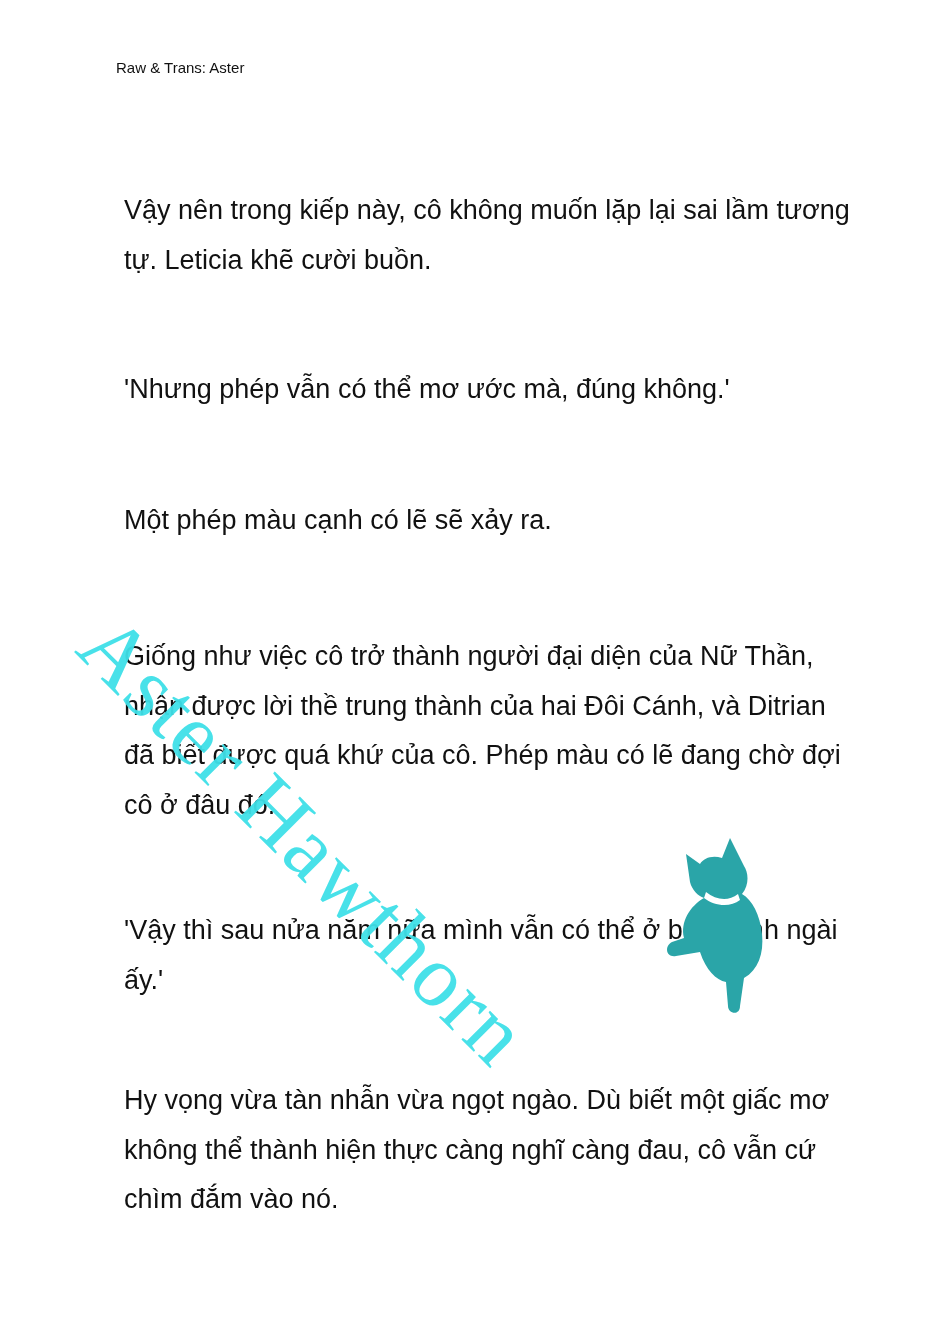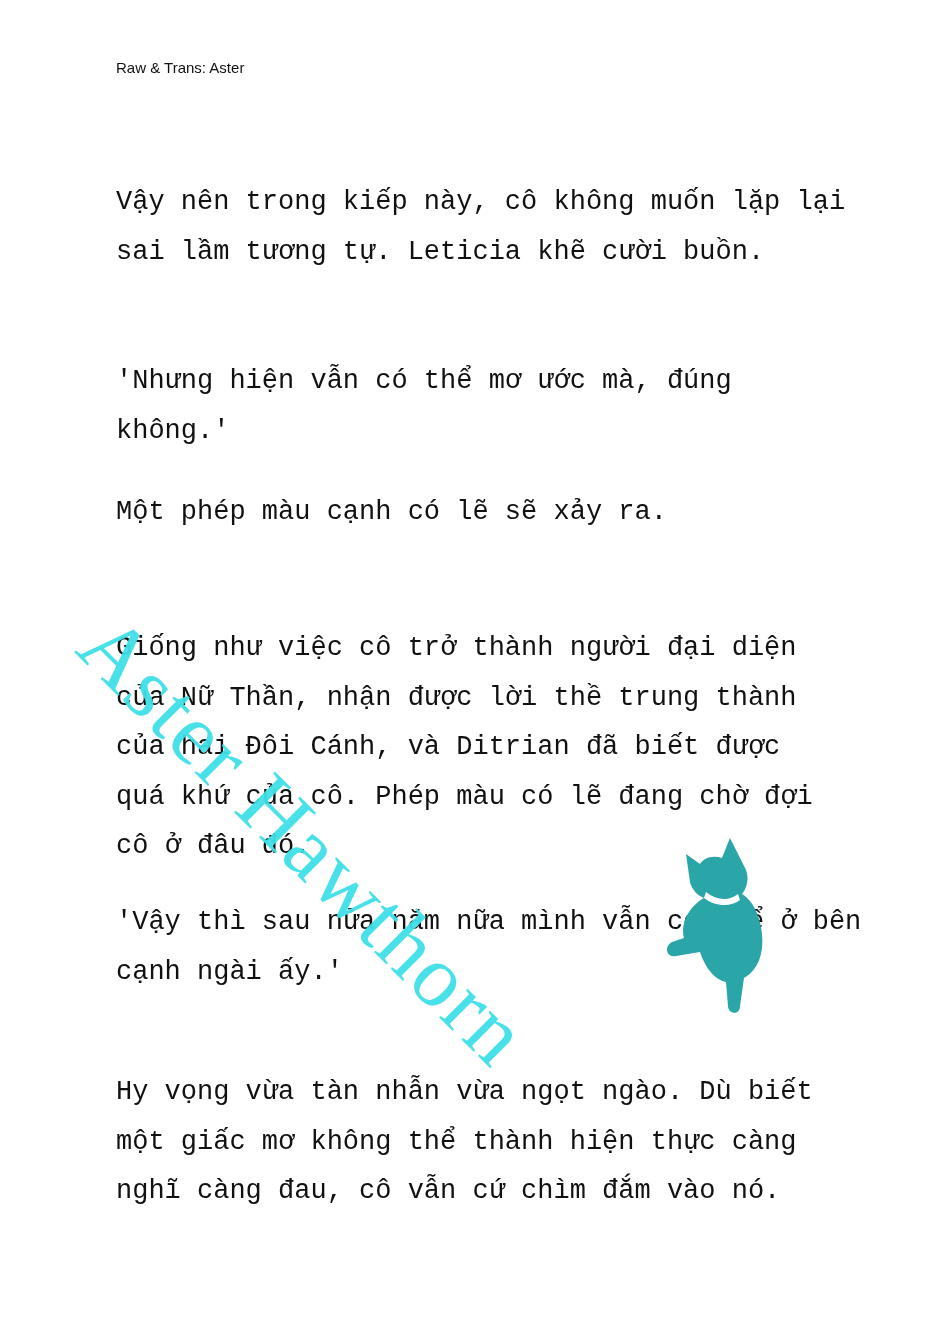--- a/index.html
+++ b/index.html
@@ -3,39 +3,39 @@
 <meta charset="utf-8">
 <style>
   html, body { margin: 0; padding: 0; background: #ffffff; }
   body { width: 950px; height: 1343px; position: relative; overflow: hidden; }
   .header {
     position: absolute; left: 116px; top: 59px;
     font-family: "Liberation Sans", sans-serif; font-size: 15px; color: #111; text-align: center;
   }
   .para {
     position: absolute; left: 116px; width: 740px;
-    font-family: Liberation Mono, monospace; font-size: 27px; color: #111;
-    line-height: 49.5px; margin: 0;
+    font-family: Liberation Sans, sans-serif; font-size: 27px; color: #111;
+    line-height: 49.5px; margin: 8px;
   }
   .watermark {
     position: absolute; left: 130px; top: 595px;
     transform-origin: 0 0; transform: rotate(45deg);
     font-family: "Liberation Serif", serif; font-size: 88px; color: #3fe0e8;
     white-space: nowrap; letter-spacing: 2px;
     pointer-events: none; opacity: 0.95;
   }
   .cat { position: absolute; left: 660px; top: 830px; width: 130px; height: 190px; }
 </style>
 </head>
 <body>
 
 <div class="header">Raw &amp; Trans: Aster</div>
 
 <p class="para" style="top:178px">Vậy nên trong kiếp này, cô không muốn lặp lại sai lầm tương tự. Leticia khẽ cười buồn.</p>
-<p class="para" style="top:357px">'Nhưng hiện vẫn có thể mơ ước mà, đúng không.'</p>
+<p class="para" style="top:357px">'Nhưng phép vẫn có thể mơ ước mà, đúng không.'</p>
 <p class="para" style="top:488px">Một phép màu cạnh có lẽ sẽ xảy ra.</p>
 <p class="para" style="top:624px; width:720px">Giống như việc cô trở thành người đại diện của Nữ Thần, nhận được lời thề trung thành của hai Đôi Cánh, và Ditrian đã biết được quá khứ của cô. Phép màu có lẽ đang chờ đợi cô ở đâu đó.</p>
 <p class="para" style="top:898px; width:760px">'Vậy thì sau nửa năm nữa mình vẫn có thể ở bên cạnh ngài ấy.'</p>
 <p class="para" style="top:1068px; width:730px">Hy vọng vừa tàn nhẫn vừa ngọt ngào. Dù biết một giấc mơ không thể thành hiện thực càng nghĩ càng đau, cô vẫn cứ chìm đắm vào nó.</p>
 
 <div class="watermark">Aster Hawthorn</div>
 
 <svg class="cat" viewBox="0 0 130 190">
   <path fill="#2aa5a8" d="M70 8 L62 28 C52 25 44 28 40 34 L26 24 L30 52 C32 60 38 66 44 68
     C30 76 20 92 24 108 L12 112 C4 116 6 128 16 126 L40 122

